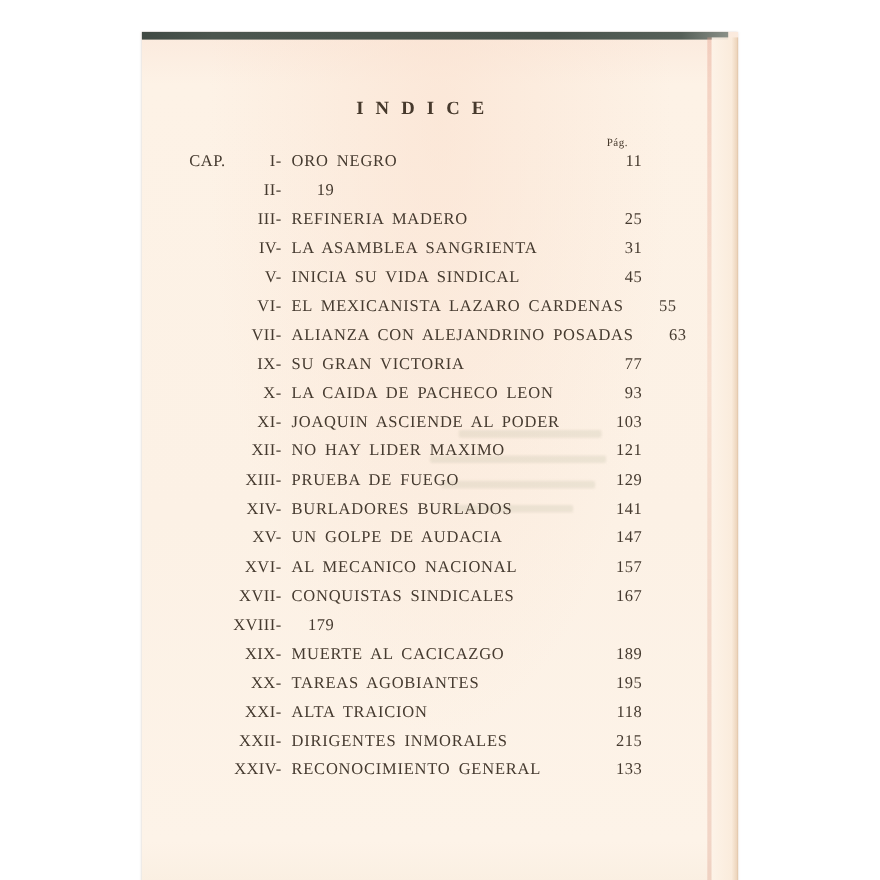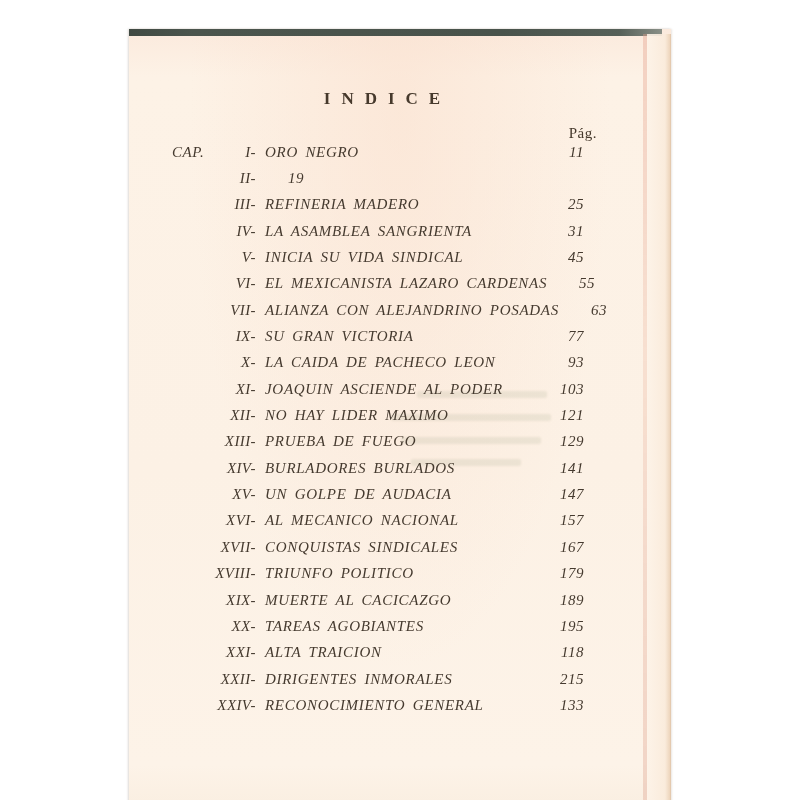--- a/index.html
+++ b/index.html
@@ -75,38 +75,36 @@
     text-align: center;
     font-size: 17px;
     font-weight: 600;
     letter-spacing: 11px;
     text-indent: 11px;
     color: #46392c;
   }
   .pag-header {
     position: absolute;
     top: 96px;
-    right: 74px;
-    font-size: 15px;
+    right: 100px;
+    font-size: 10px;
     color: #46392c;
     letter-spacing: 0.5px;
   }
   .toc {
     position: absolute;
     left: 43px;
     top: 110px;
     width: 412px;
   }
   .row {
     display: flex;
-    align-items: center;
     height: 26.35px;
     font-size: 15px;
     color: #453a2f;
-    font-style: italic;
   }
   .cap {
     width: 36px;
     flex: 0 0 36px;
     letter-spacing: 0.5px;
     font-weight: 500;
   }
   .roman {
     flex: 0 0 48px;
     width: 48px;
@@ -279,21 +277,20 @@
   <div class="row">
     <span class="cap"></span>
     <span class="roman">XVII-</span>
     <span class="chapter">CONQUISTAS SINDICALES</span>
     <span class="pagenum">167</span>
   </div>
 
   <div class="row">
     <span class="cap"></span>
     <span class="roman">XVIII-</span>
-    <span class="chapter">TRIUNFO POLITICO</span>
     <span class="pagenum">179</span>
   </div>
 
   <div class="row">
     <span class="cap"></span>
     <span class="roman">XIX-</span>
     <span class="chapter">MUERTE AL CACICAZGO</span>
     <span class="pagenum">189</span>
   </div>
 

